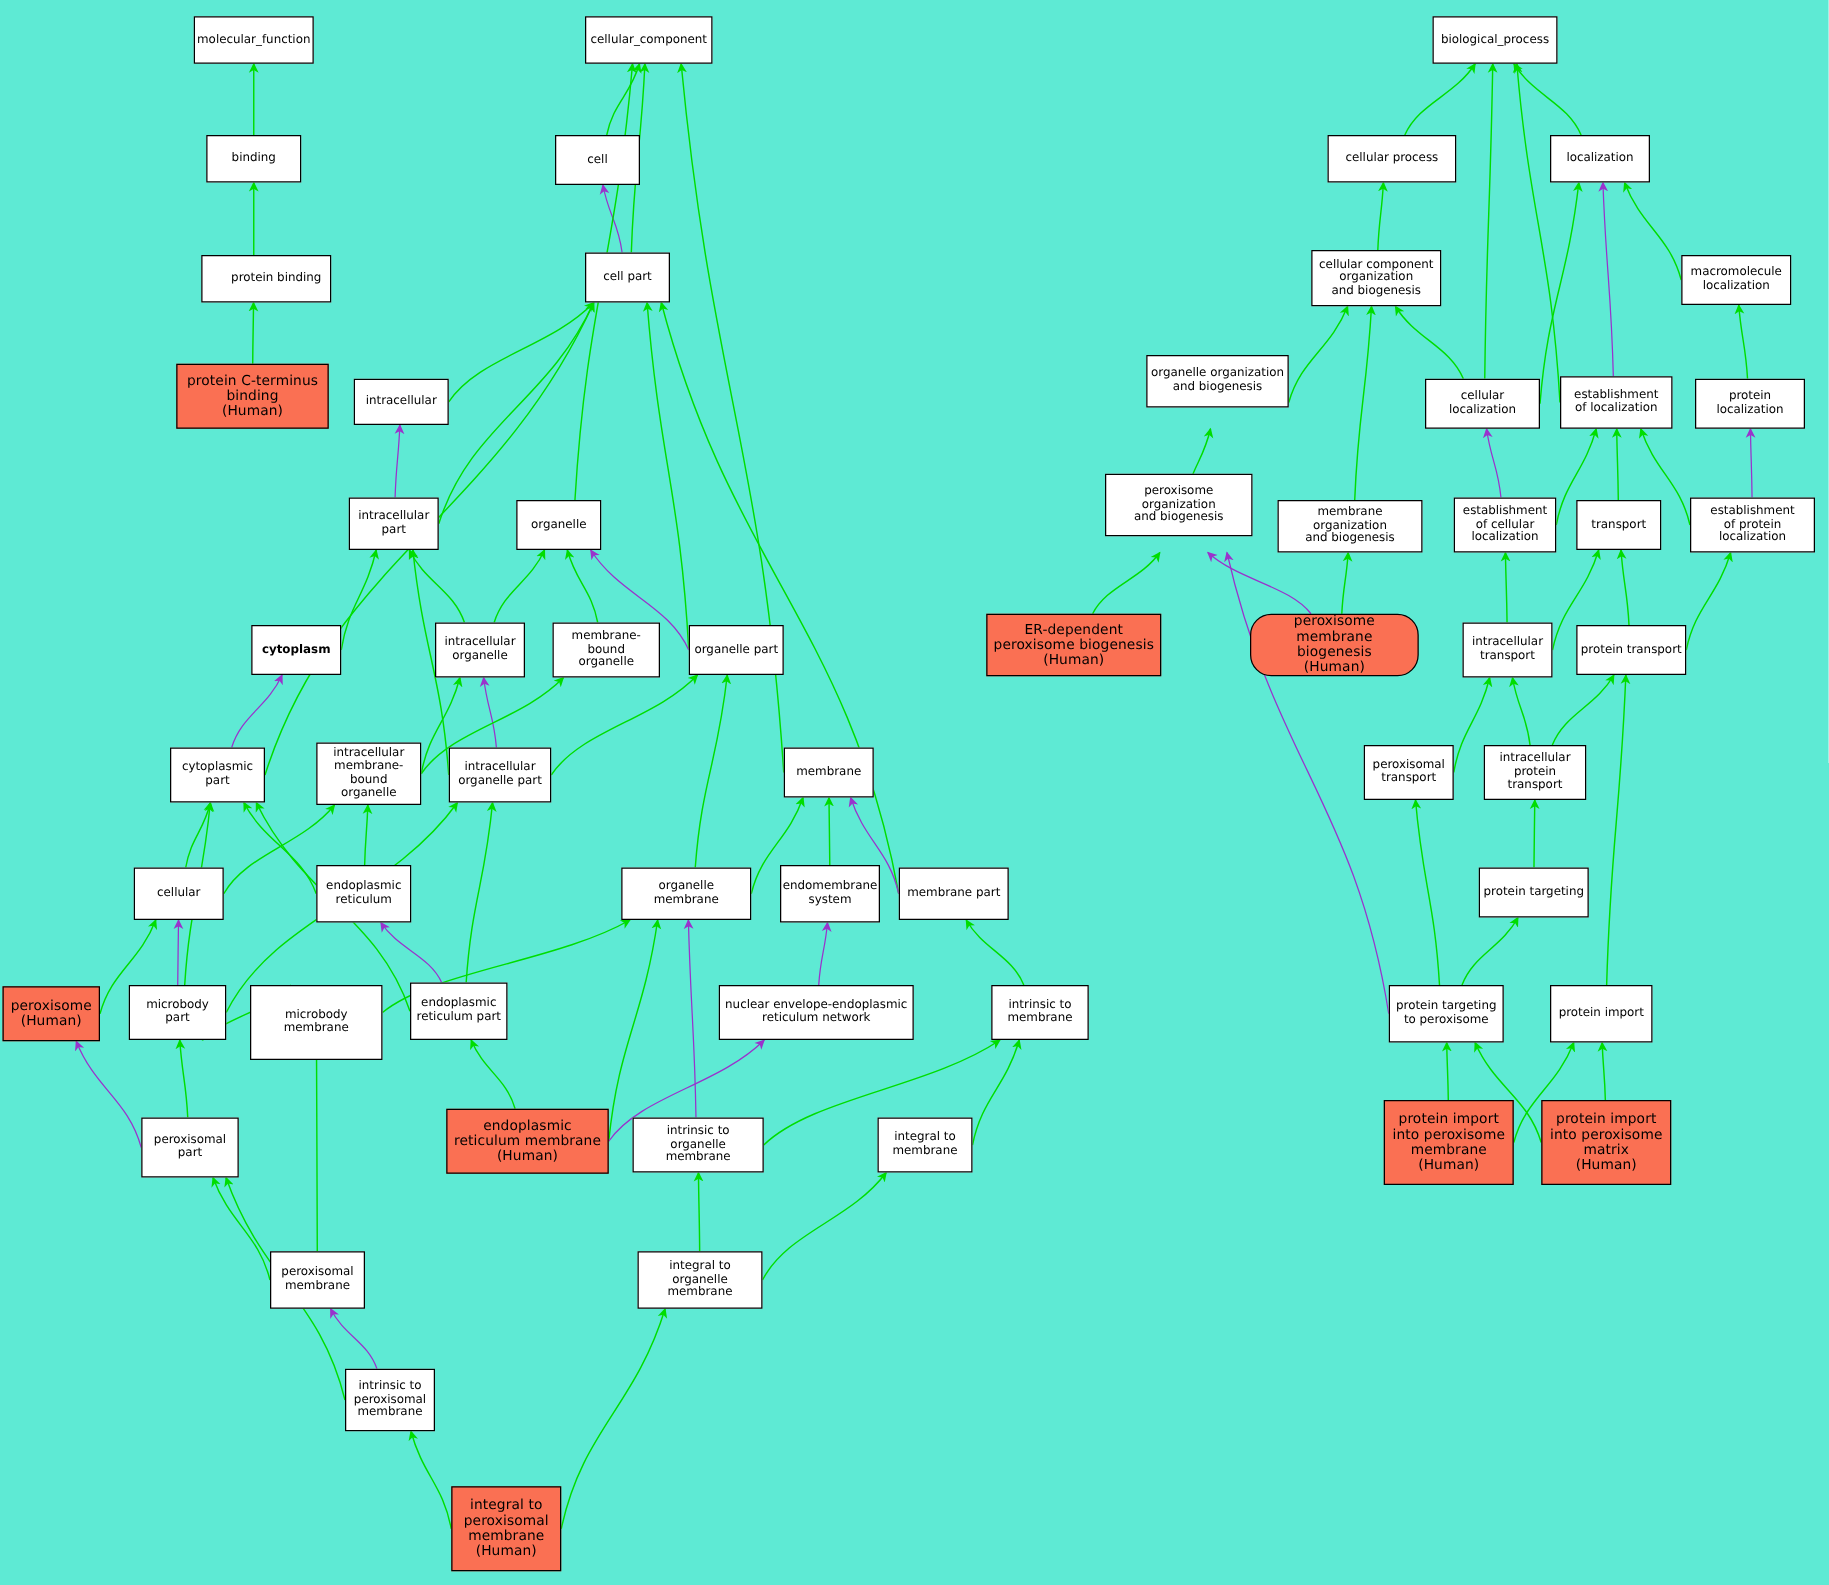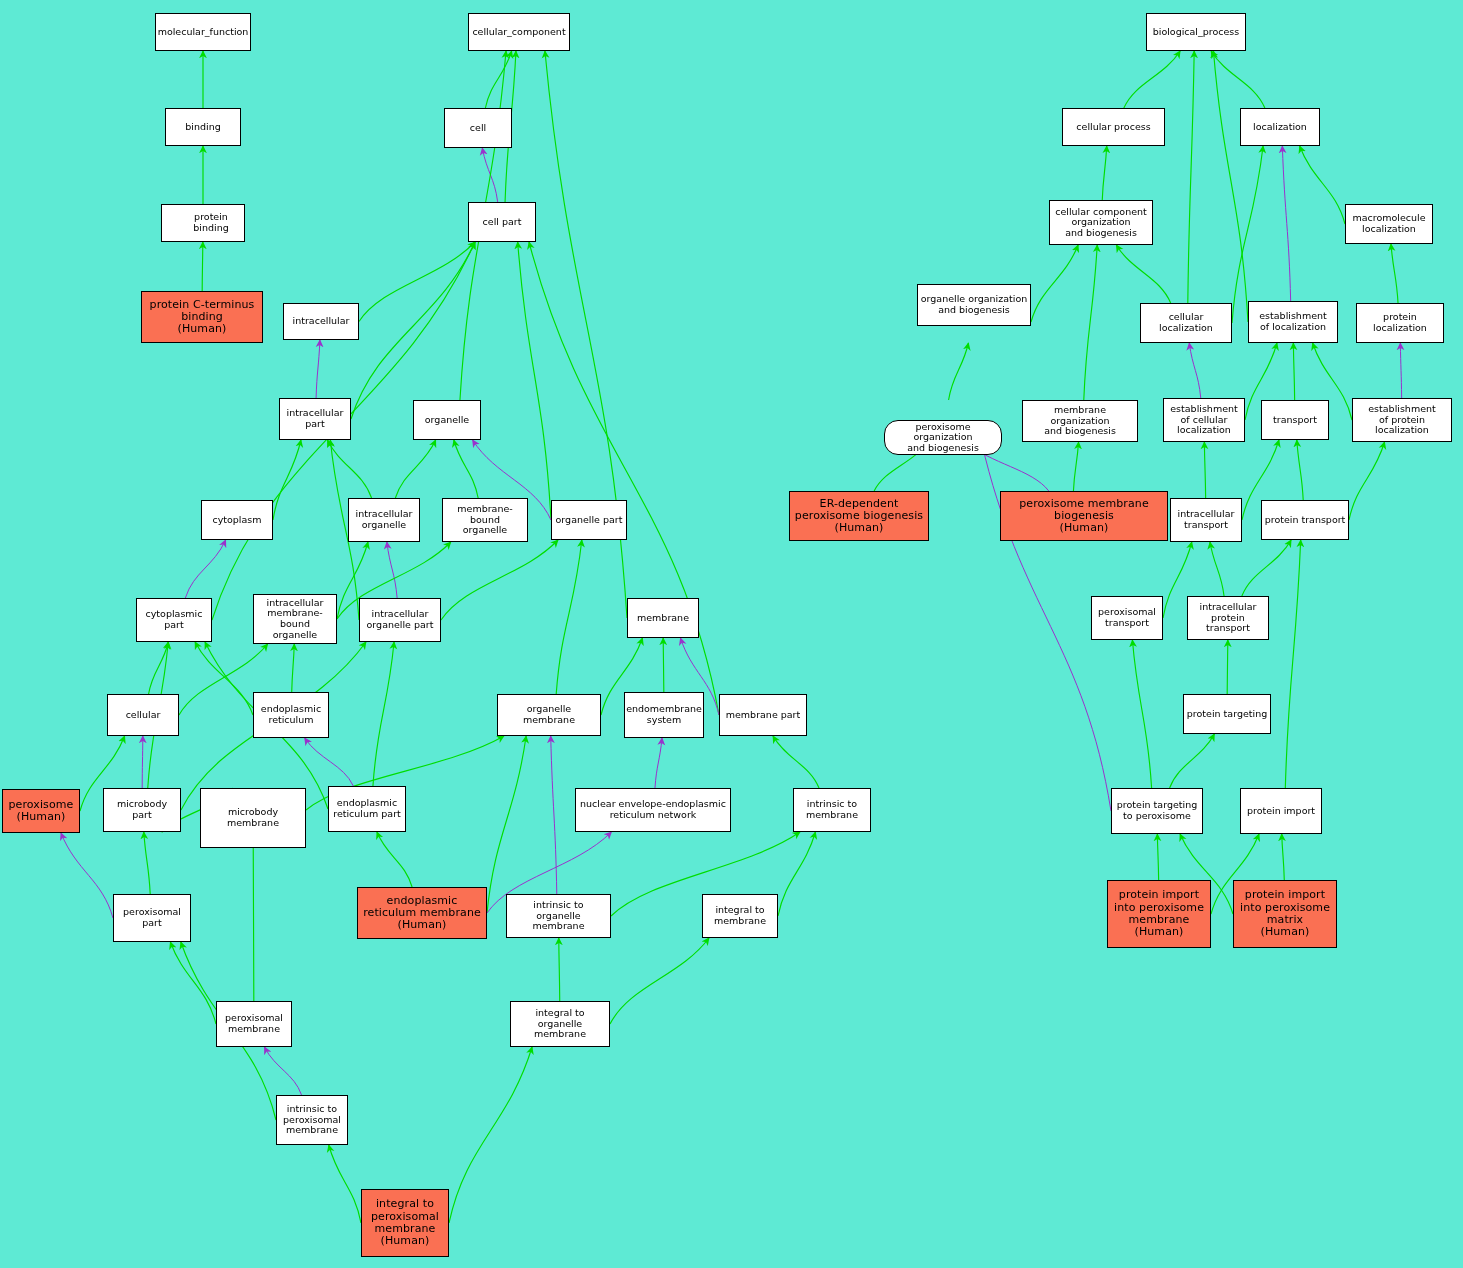--- a/index.html
+++ b/index.html
@@ -159,60 +159,60 @@
       </g>
   </svg>
   <div id="node-layer">
       <div class="node" style="left: 155px; top: 13px; width: 96px; height: 38px;">molecular_function</div>
       <div class="node" style="left: 468px; top: 13px; width: 102px; height: 38px;">cellular_component</div>
       <div class="node" style="left: 1146px; top: 13px; width: 100px; height: 38px;">biological_process</div>
       <div class="node" style="left: 165px; top: 108px; width: 76px; height: 38px;">binding</div>
       <div class="node" style="left: 444px; top: 108px; width: 68px; height: 40px;">cell</div>
       <div class="node" style="left: 1062px; top: 108px; width: 103px; height: 38px;">cellular process</div>
       <div class="node" style="left: 1240px; top: 108px; width: 80px; height: 38px;">localization</div>
-      <div class="node" style="left: 161px; top: 204px; width: 84px; height: 38px; padding-left: 18px;">protein binding</div>
+      <div class="node" style="left: 161px; top: 204px; width: 104px; height: 38px; padding-left: 18px;">protein binding</div>
       <div class="node" style="left: 468px; top: 202px; width: 68px; height: 40px;">cell part</div>
       <div class="node" style="left: 1049px; top: 200px; width: 104px; height: 45px;">cellular component
 organization
 and biogenesis</div>
       <div class="node" style="left: 1345px; top: 204px; width: 88px; height: 40px;">macromolecule
 localization</div>
       <div class="node hl" style="left: 141px; top: 291px; width: 122px; height: 52px;">protein C-terminus
 binding
 (Human)</div>
       <div class="node" style="left: 283px; top: 303px; width: 76px; height: 37px;">intracellular</div>
       <div class="node" style="left: 917px; top: 284px; width: 114px; height: 42px;">organelle organization
 and biogenesis</div>
       <div class="node" style="left: 1140px; top: 303px; width: 92px; height: 40px;">cellular localization</div>
       <div class="node" style="left: 1248px; top: 301px; width: 90px; height: 42px;">establishment
 of localization</div>
       <div class="node" style="left: 1356px; top: 303px; width: 88px; height: 40px;">protein localization</div>
       <div class="node" style="left: 279px; top: 398px; width: 72px; height: 42px;">intracellular
 part</div>
       <div class="node" style="left: 413px; top: 400px; width: 68px; height: 40px;">organelle</div>
-      <div class="node" style="left: 884px; top: 420px; width: 118px; height: 35px; border-radius: 14px;">peroxisome organization
+      <div class="node" style="left: 884px; top: 379px; width: 118px; height: 50px;">peroxisome organization
 and biogenesis</div>
       <div class="node" style="left: 1022px; top: 400px; width: 116px; height: 42px;">membrane organization
 and biogenesis</div>
       <div class="node" style="left: 1163px; top: 398px; width: 82px; height: 44px;">establishment
 of cellular
 localization</div>
       <div class="node" style="left: 1261px; top: 400px; width: 68px; height: 40px;">transport</div>
       <div class="node" style="left: 1352px; top: 398px; width: 100px; height: 44px;">establishment
 of protein localization</div>
-      <div class="node" style="left: 201px; top: 500px; width: 72px; height: 40px;">cytoplasm</div>
+      <div class="node" style="left: 201px; top: 500px; width: 72px; height: 40px; font-weight: bold;">cytoplasm</div>
       <div class="node" style="left: 348px; top: 498px; width: 72px; height: 44px;">intracellular
 organelle</div>
       <div class="node" style="left: 442px; top: 498px; width: 86px; height: 44px;">membrane-bound
 organelle</div>
       <div class="node" style="left: 551px; top: 500px; width: 76px; height: 40px;">organelle part</div>
       <div class="node hl" style="left: 789px; top: 491px; width: 140px; height: 50px;">ER-dependent
 peroxisome biogenesis
 (Human)</div>
-      <div class="node hl" style="left: 1000px; top: 491px; width: 168px; height: 50px;">peroxisome membrane
+      <div class="node hl" style="left: 1000px; top: 491px; width: 135px; height: 50px; border-radius: 17px;">peroxisome membrane
 biogenesis
 (Human)</div>
       <div class="node" style="left: 1170px; top: 498px; width: 72px; height: 44px;">intracellular
 transport</div>
       <div class="node" style="left: 1261px; top: 500px; width: 88px; height: 40px;">protein transport</div>
       <div class="node" style="left: 136px; top: 598px; width: 76px; height: 44px;">cytoplasmic
 part</div>
       <div class="node" style="left: 253px; top: 594px; width: 84px; height: 50px;">intracellular
 membrane-bound
 organelle</div>

